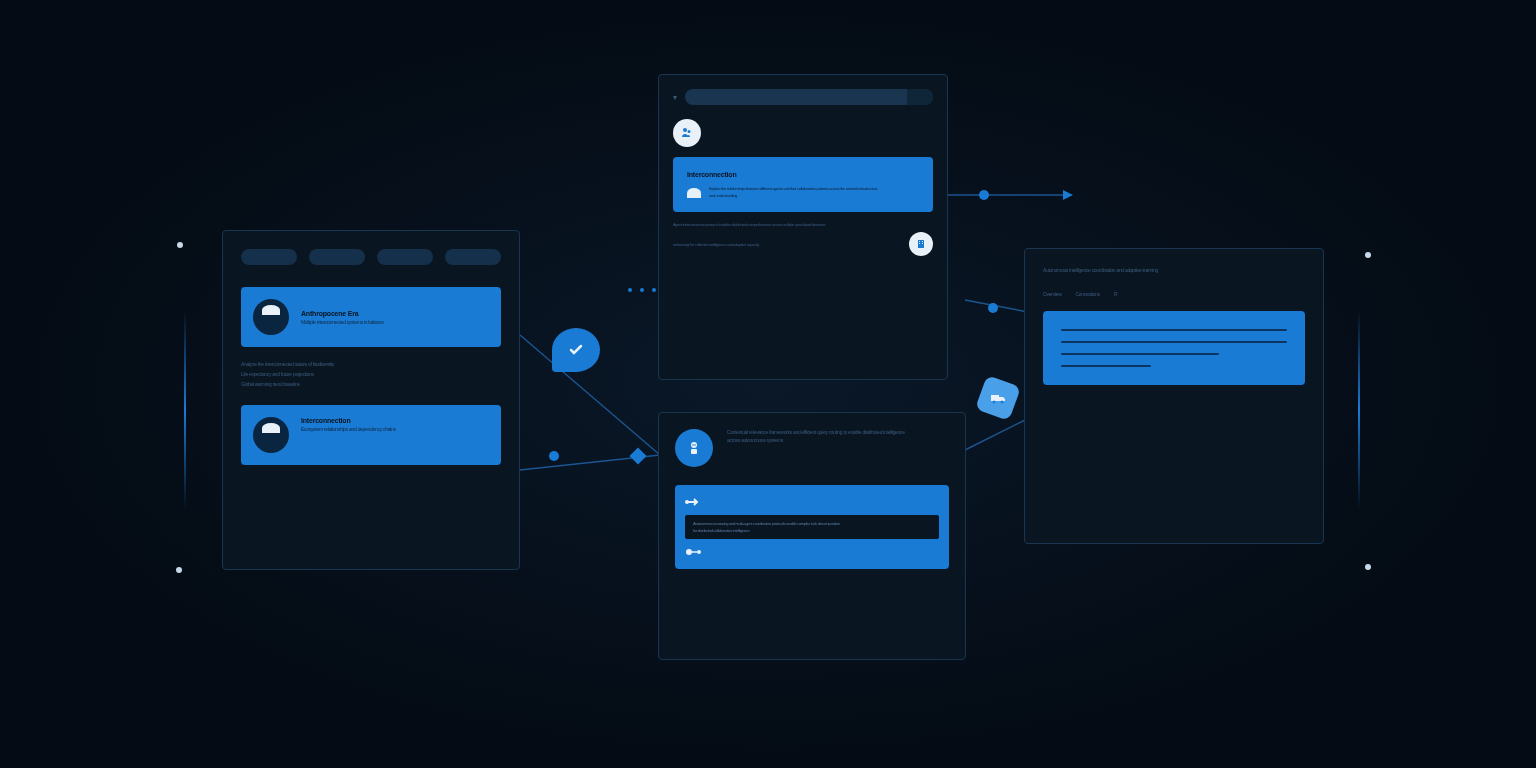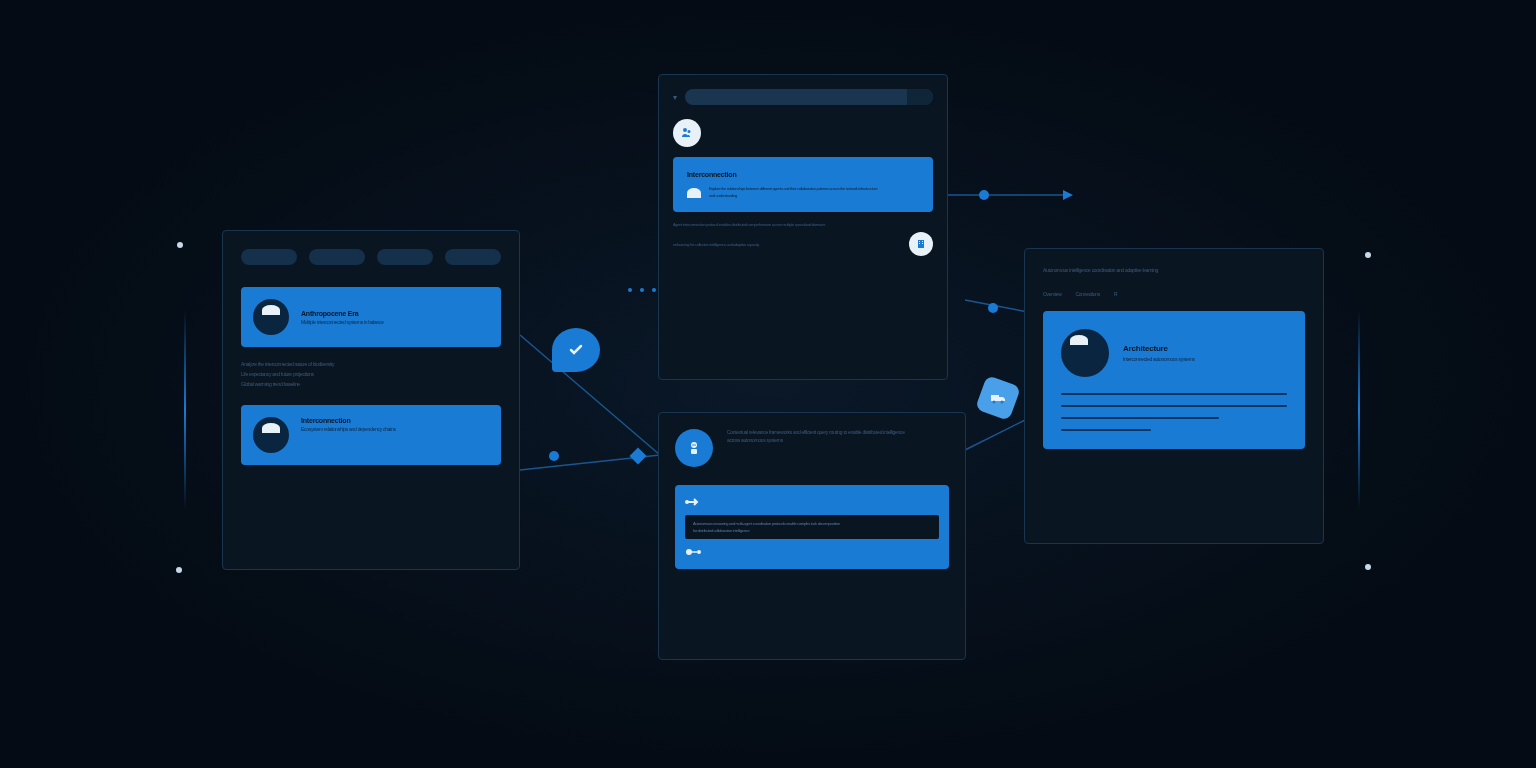--- a/index.html
+++ b/index.html
@@ -247,27 +247,20 @@
 </div>
 
 <div class="panel" style="left:1024px;top:248px;width:300px;height:296px;padding:18px">
   <div class="tiny dim-text" style="margin-bottom:18px">Autonomous intelligence coordination and adaptive learning</div>
   <div style="display:flex;gap:14px;margin-bottom:14px">
     <div class="tiny dim-text">Overview</div>
     <div class="tiny dim-text">Connections</div>
     <div class="tiny dim-text">R</div>
   </div>
   <div class="blue-card" style="padding:18px">
-    <div style="display:flex;gap:14px;align-items:center;margin-bottom:16px">
-      <div class="avatar" style="width:48px;height:48px"></div>
-      <div>
-        <div class="small dark-text" style="font-size:8px">Architecture</div>
-        <div class="tiny dark-text" style="opacity:.8;margin-top:3px">Interconnected autonomous systems</div>
-      </div>
-    </div>
     <div class="line" style="margin-bottom:10px"></div>
     <div class="line" style="margin-bottom:10px"></div>
     <div class="line" style="margin-bottom:10px;width:70%"></div>
     <div class="line" style="width:40%"></div>
   </div>
 </div>
 
 <div class="check-badge" style="left:552px;top:328px">
   <svg width="18" height="18" viewBox="0 0 18 18">
       <path d="M4 9l3 3 7-7" stroke="#e8f0f8" stroke-width="2.5" fill="none" stroke-linecap="round"></path>

